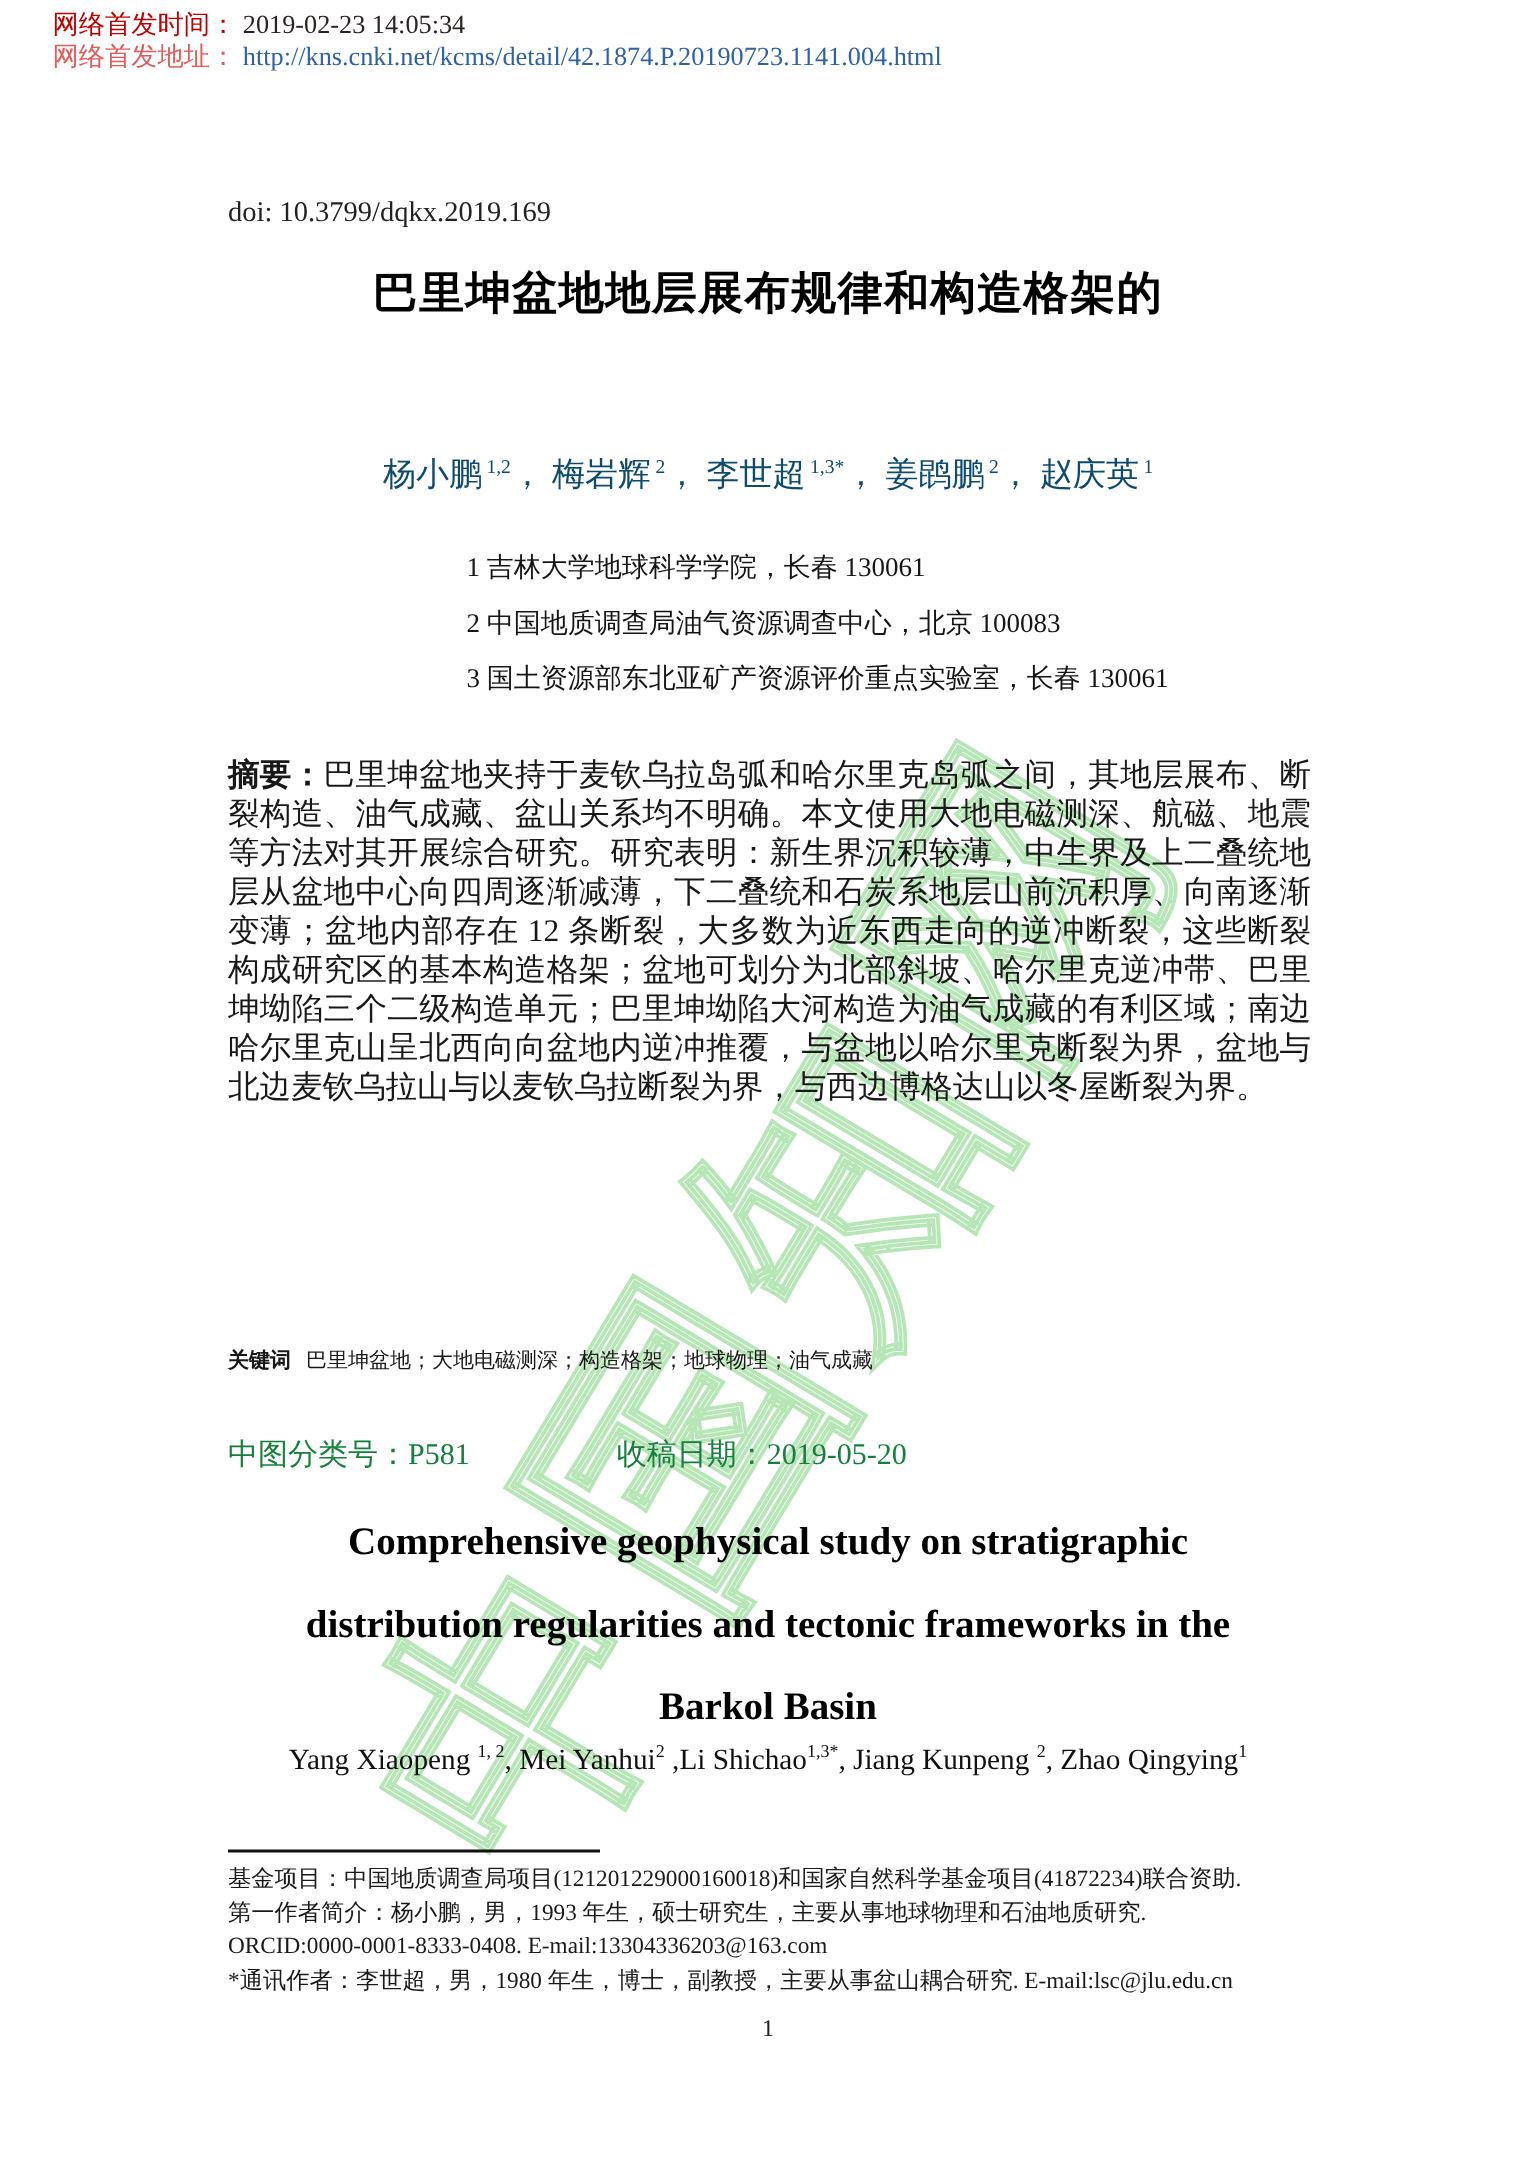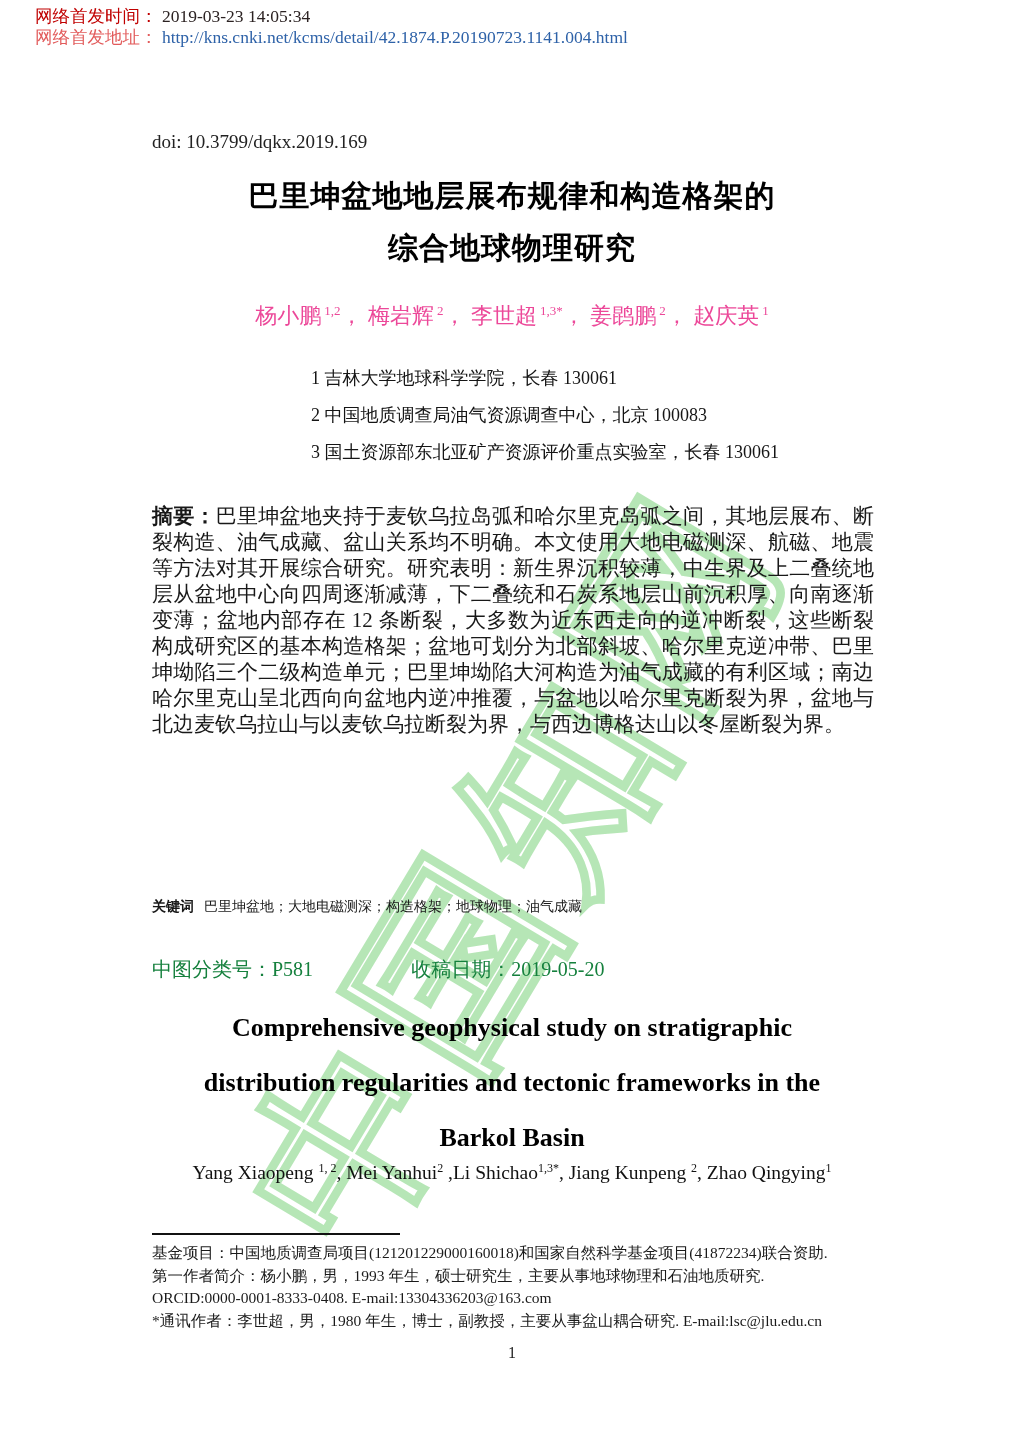--- a/index.html
+++ b/index.html
@@ -24,21 +24,21 @@
   .doi-line { position:absolute; left:152px; top:131px; font-size:19px; color:#222; }
 
   .title-cn {
     position:absolute; left:0; right:0; top:170px;
     text-align:center; font-size:30px; font-weight:bold;
     line-height:52px; color:#000; letter-spacing:1px;
   }
 
   .authors-cn {
     position:absolute; left:0; right:0; top:301px;
-    text-align:center; font-size:22px; color:#ec4899; white-space:nowrap;
+    text-align:center; font-size:22px; color:#0c4a6e; white-space:nowrap;
   }
   .authors-cn sup { font-size:13px; margin-left:3px; }
 
   .affiliations {
     position:absolute; left:311px; top:360px;
     font-size:18px; line-height:37px; color:#151515; white-space:nowrap;
   }
 
   .abstract {
     position:absolute; left:152px; top:503px; width:722px;
@@ -110,33 +110,32 @@
 
   <div class="watermark">
     <div class="watermark-text">中国知网</div>
   </div>
 
   <div class="content-layer">
 
     <div class="cnki-header">
       <div>
         <span class="hdr-time-label">网络首发时间：</span>
-        <span class="hdr-time-value">2019-03-23 14:05:34</span>
+        <span class="hdr-time-value">2019-02-23 14:05:34</span>
       </div>
       <div>
         <span class="hdr-url-label">网络首发地址：</span>
         <a class="hdr-url-value">http://kns.cnki.net/kcms/detail/42.1874.P.20190723.1141.004.html</a>
       </div>
     </div>
 
     <div class="doi-line">doi: 10.3799/dqkx.2019.169</div>
 
     <div class="title-cn">
       <div>巴里坤盆地地层展布规律和构造格架的</div>
-      <div>综合地球物理研究</div>
     </div>
 
     <div class="authors-cn">
       <span><span>杨小鹏</span><sup>1,2</sup><span>，</span></span>
       <span><span>梅岩辉</span><sup>2</sup><span>，</span></span>
       <span><span>李世超</span><sup>1,3*</sup><span>，</span></span>
       <span><span>姜鹍鹏</span><sup>2</sup><span>，</span></span>
       <span><span>赵庆英</span><sup>1</sup><span></span></span>
     </div>
 

